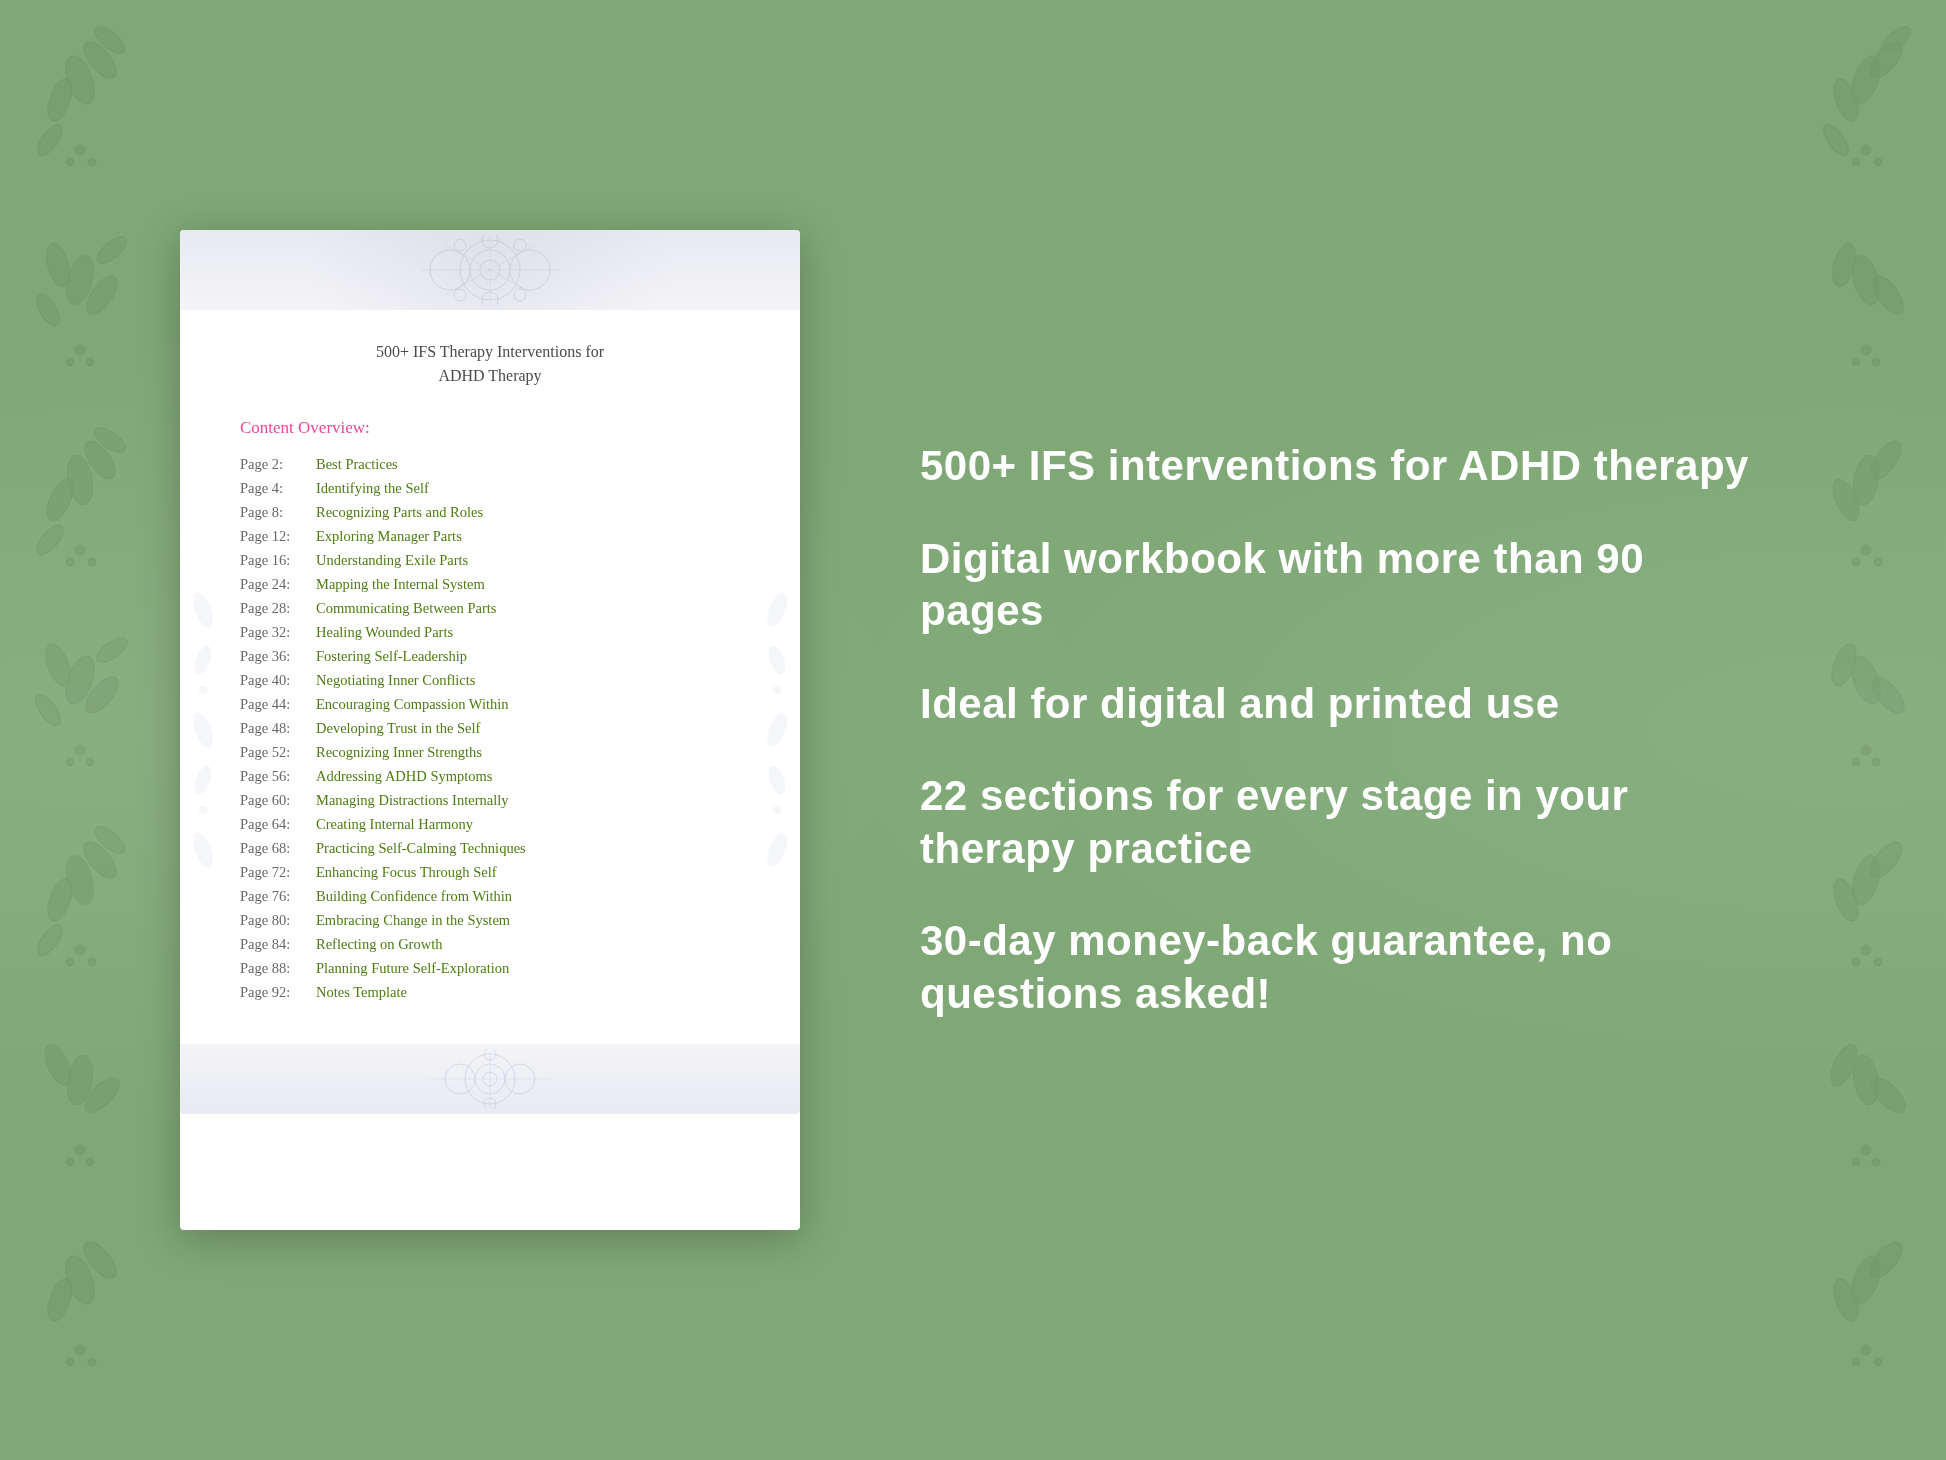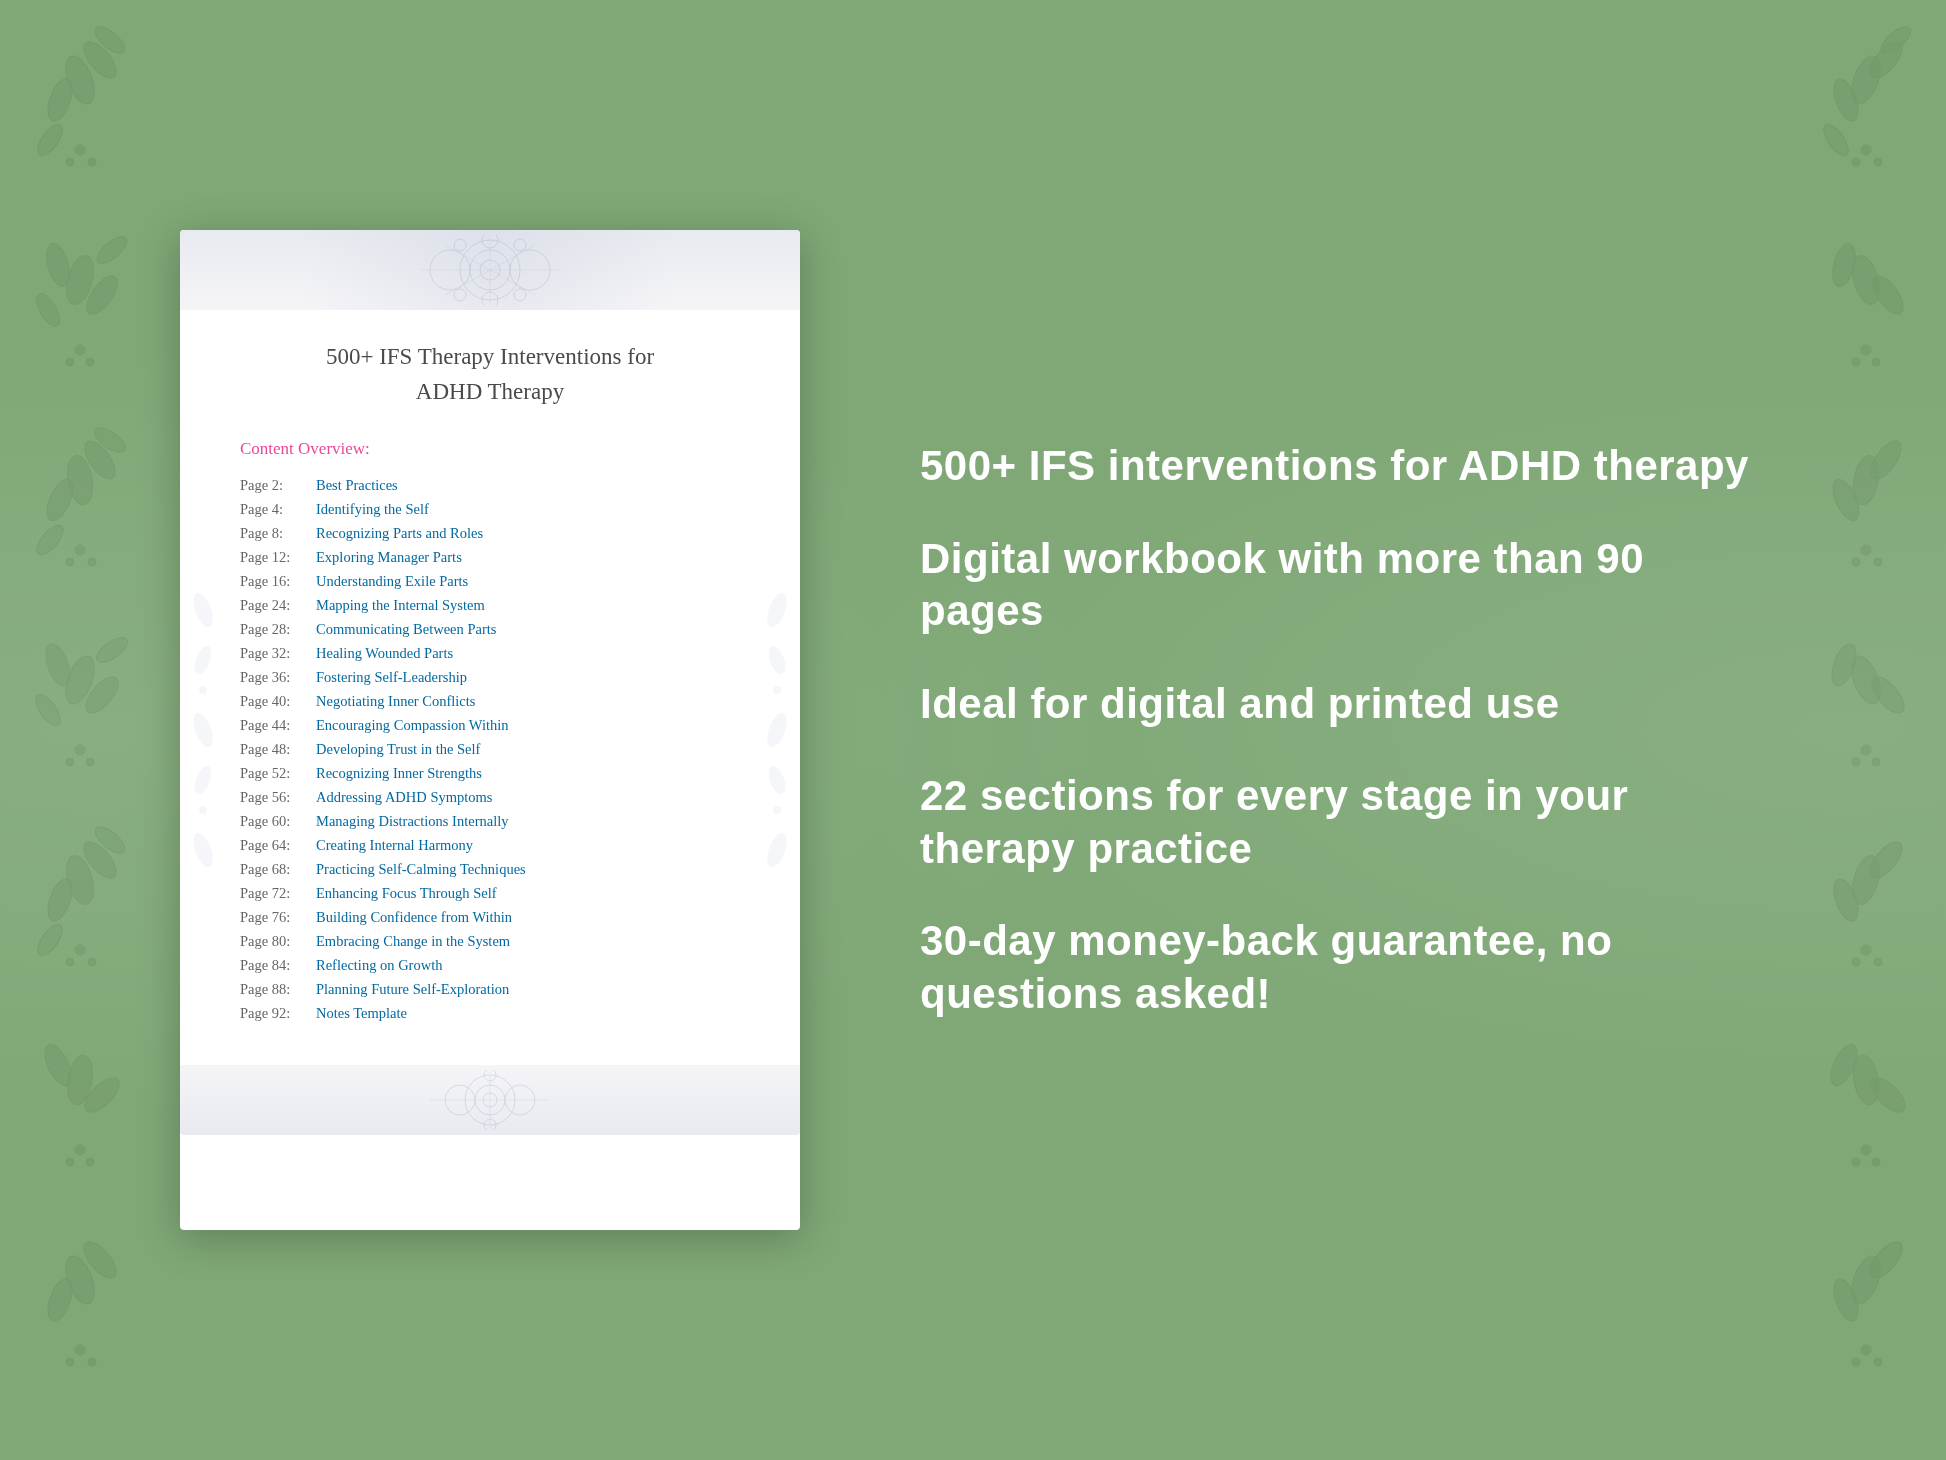--- a/index.html
+++ b/index.html
@@ -83,21 +83,21 @@
       background-image: 
         radial-gradient(circle at 50% 60%, rgba(150,160,190,0.15) 0%, transparent 60%);
     }
 
     .doc-body {
       padding: 30px 60px 40px 60px;
     }
 
     .doc-title {
       text-align: center;
-      font-size: 23px;
+      font-size: 16px;
       color: #4a4a4a;
       font-weight: normal;
       line-height: 1.5;
       margin-bottom: 30px;
       font-family: Georgia, serif;
     }
 
     .content-overview-label {
       font-size: 17px;
       color: #ec4899;
@@ -117,21 +117,21 @@
       display: flex;
       gap: 6px;
     }
 
     .toc-page {
       min-width: 70px;
       color: #666;
     }
 
     .toc-title {
-      color: #0369a1;
+      color: #4d7c0f;
     }
 
     .doc-footer-decoration {
       height: 70px;
       background: linear-gradient(0deg, #e8eaf0 0%, #f5f5f8 100%);
       border-radius: 0 0 4px 4px;
       display: flex;
       align-items: center;
       justify-content: center;
     }

